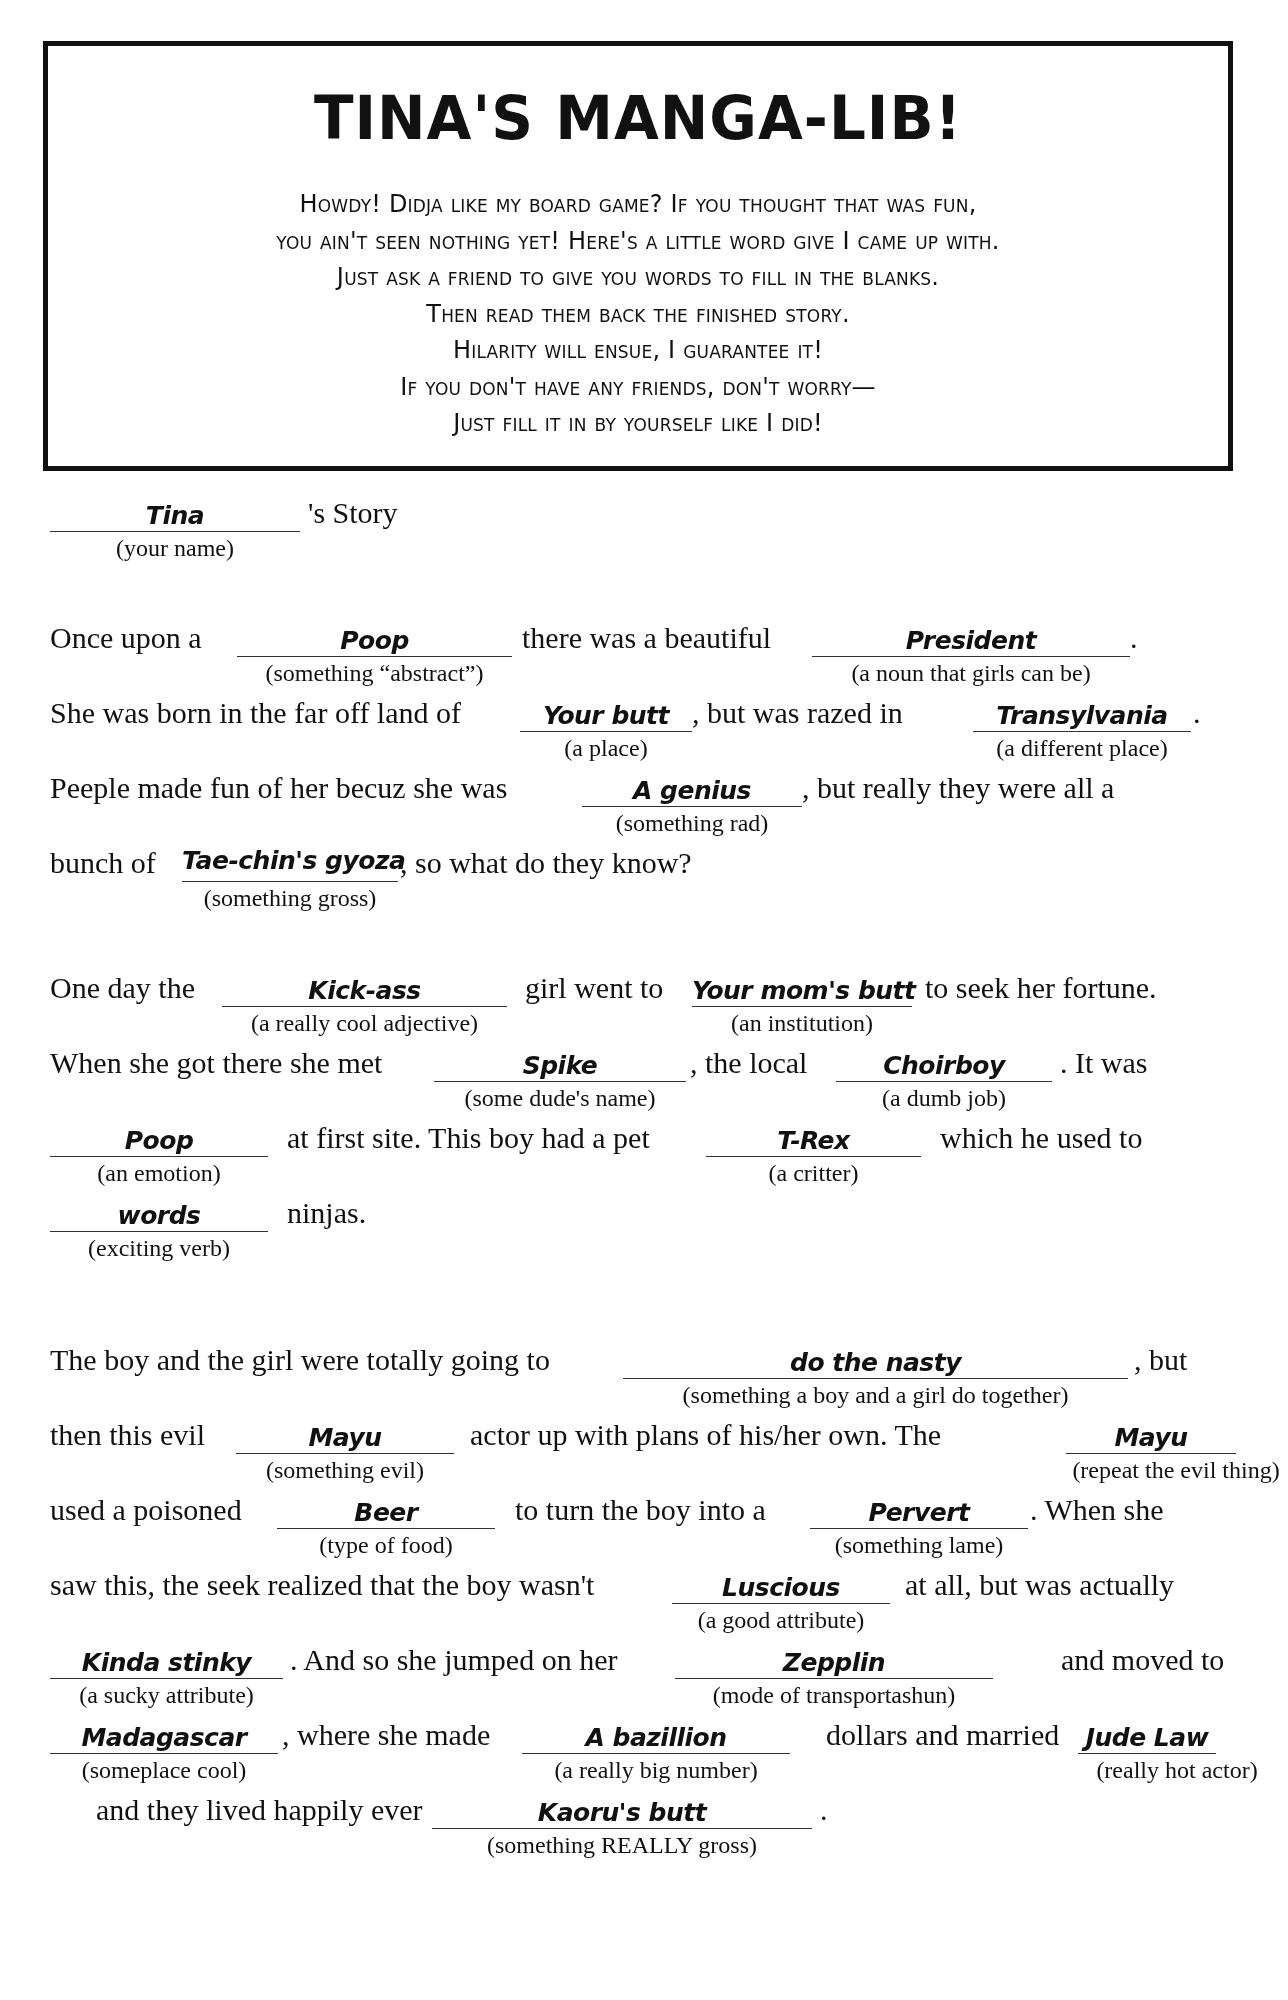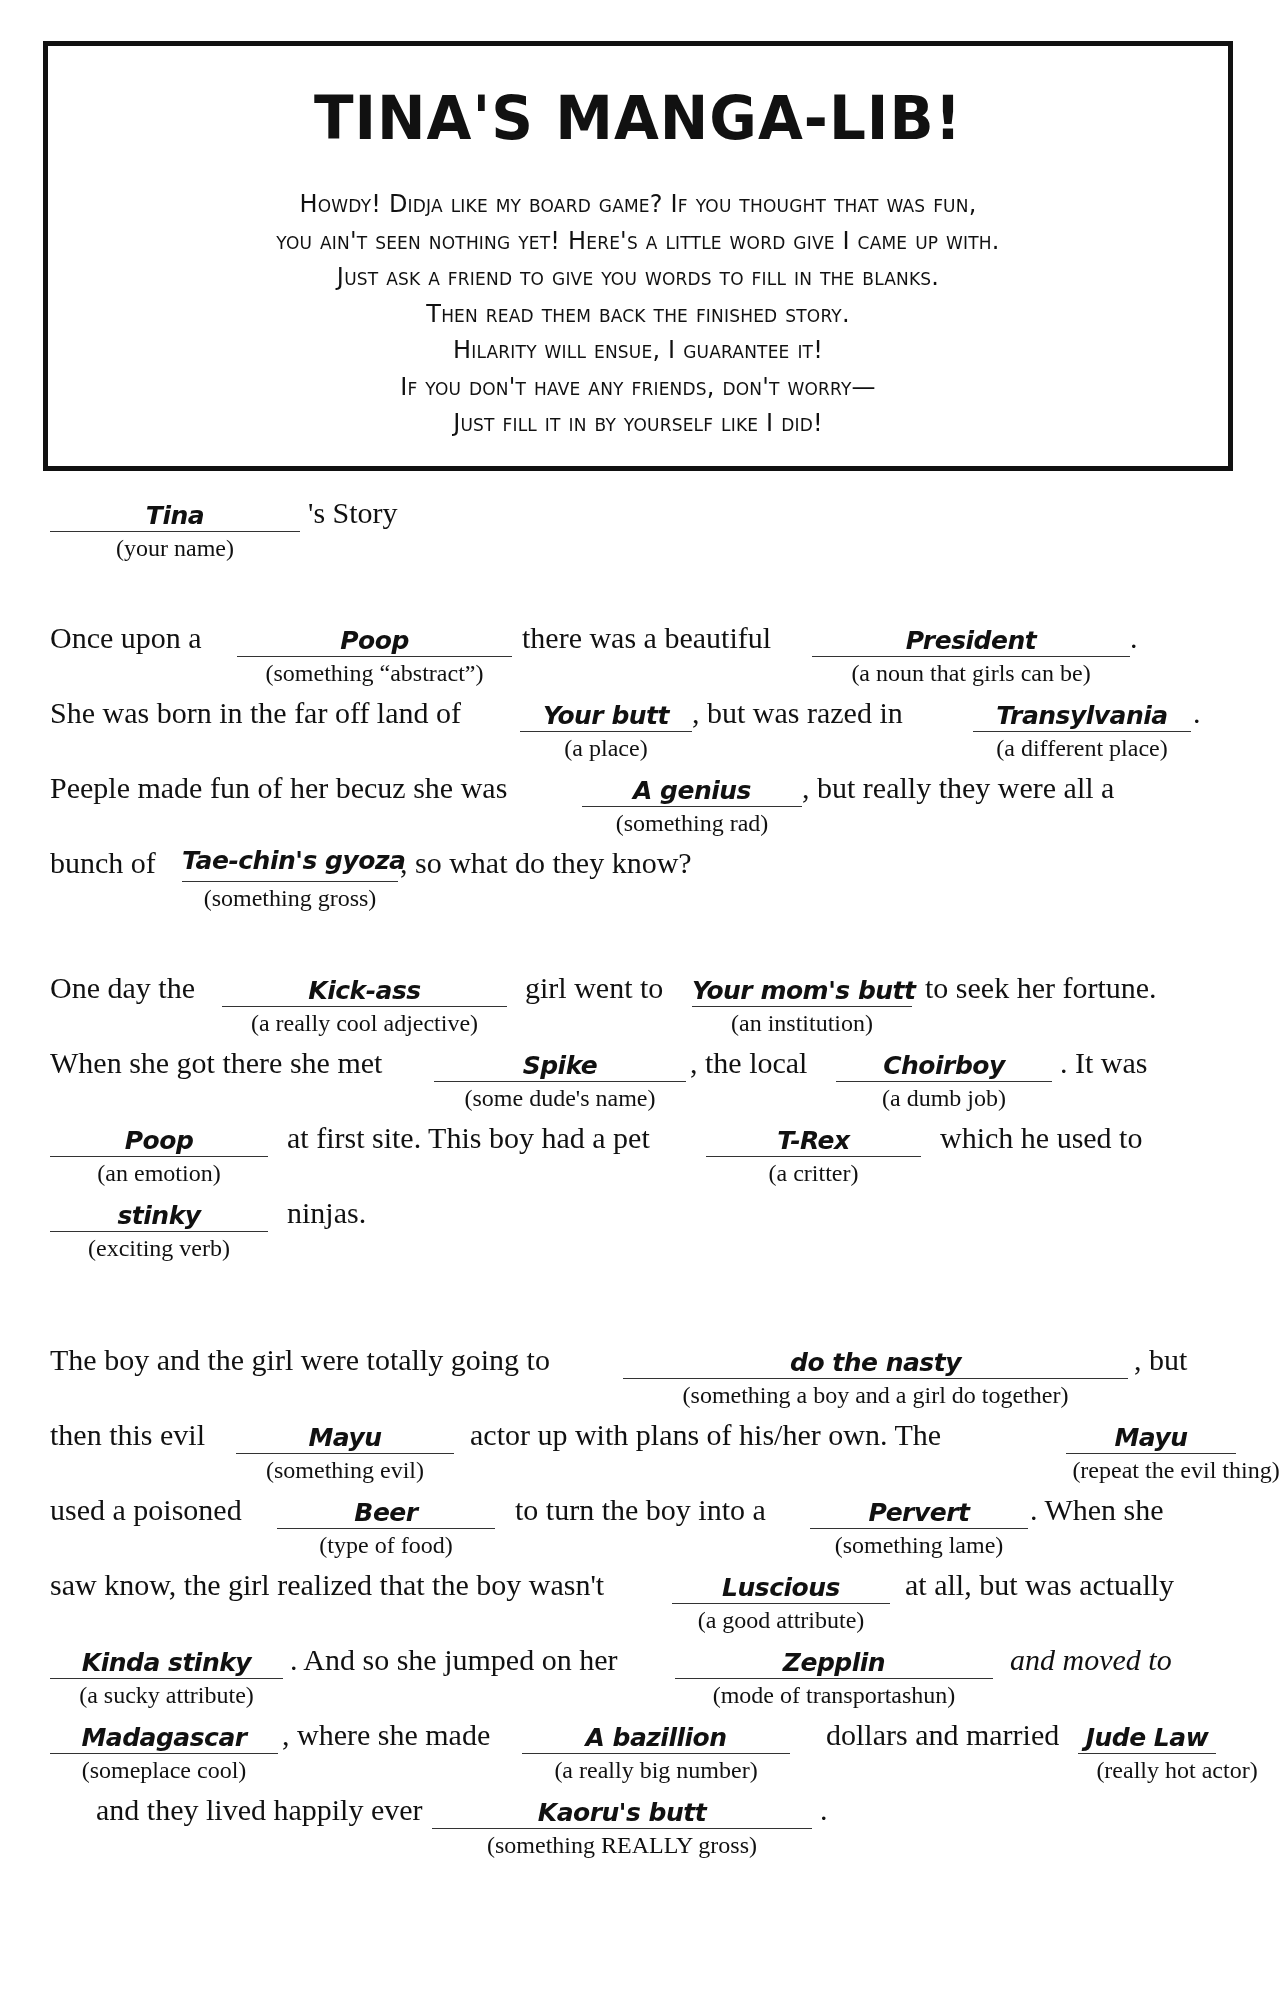--- a/index.html
+++ b/index.html
@@ -129,21 +129,21 @@
   <span class="txt" style="left:287px;">at first site. This boy had a pet</span>
   <div class="blank" style="left:706px;width:215px;">
     <span class="fill">T-Rex</span>
     <span class="hint">(a critter)</span>
   </div>
   <span class="txt" style="left:940px;">which he used to</span>
 </div>
 
 <div class="row" style="top:1195px;">
   <div class="blank" style="left:50px;width:218px;">
-    <span class="fill">stinky</span>
+    <span class="fill">words</span>
     <span class="hint">(exciting verb)</span>
   </div>
   <span class="txt" style="left:287px;">ninjas.</span>
 </div>
 
 <div class="row" style="top:1342px;">
   <span class="txt" style="left:50px;">The boy and the girl were totally going to</span>
   <div class="blank" style="left:623px;width:505px;">
     <span class="fill">do the nasty</span>
     <span class="hint">(something a boy and a girl do together)</span>
@@ -172,39 +172,39 @@
   </div>
   <span class="txt" style="left:515px;">to turn the boy into a</span>
   <div class="blank" style="left:810px;width:218px;">
     <span class="fill">Pervert</span>
     <span class="hint">(something lame)</span>
   </div>
   <span class="txt" style="left:1030px;">. When she</span>
 </div>
 
 <div class="row" style="top:1567px;">
-  <span class="txt" style="left:50px;">saw know, the girl realized that the boy wasn't</span>
+  <span class="txt" style="left:50px;">saw this, the seek realized that the boy wasn't</span>
   <div class="blank" style="left:672px;width:218px;">
     <span class="fill">Luscious</span>
     <span class="hint">(a good attribute)</span>
   </div>
   <span class="txt" style="left:905px;">at all, but was actually</span>
 </div>
 
 <div class="row" style="top:1642px;">
   <div class="blank" style="left:50px;width:233px;">
     <span class="fill">Kinda stinky</span>
     <span class="hint">(a sucky attribute)</span>
   </div>
   <span class="txt" style="left:290px;">. And so she jumped on her</span>
   <div class="blank" style="left:675px;width:318px;">
     <span class="fill">Zepplin</span>
     <span class="hint">(mode of transportashun)</span>
   </div>
-  <span class="txt" style="left:1010px;font-style:italic;">and moved to</span>
+  <span class="txt" style="left:1061px;">and moved to</span>
 </div>
 
 <div class="row" style="top:1717px;">
   <div class="blank" style="left:50px;width:228px;">
     <span class="fill">Madagascar</span>
     <span class="hint">(someplace cool)</span>
   </div>
   <span class="txt" style="left:282px;">, where she made</span>
   <div class="blank" style="left:522px;width:268px;">
     <span class="fill">A bazillion</span>

